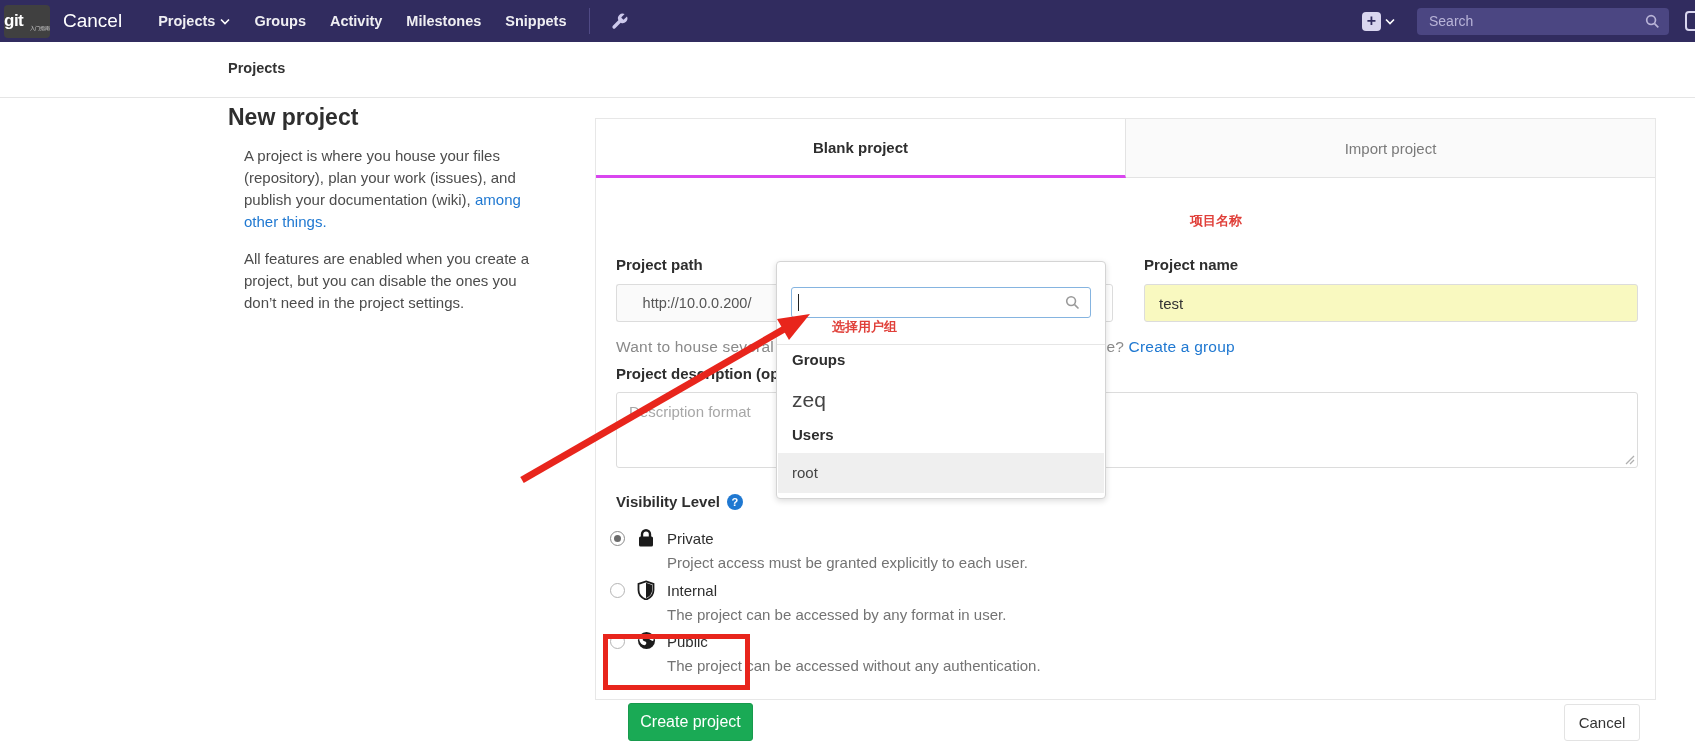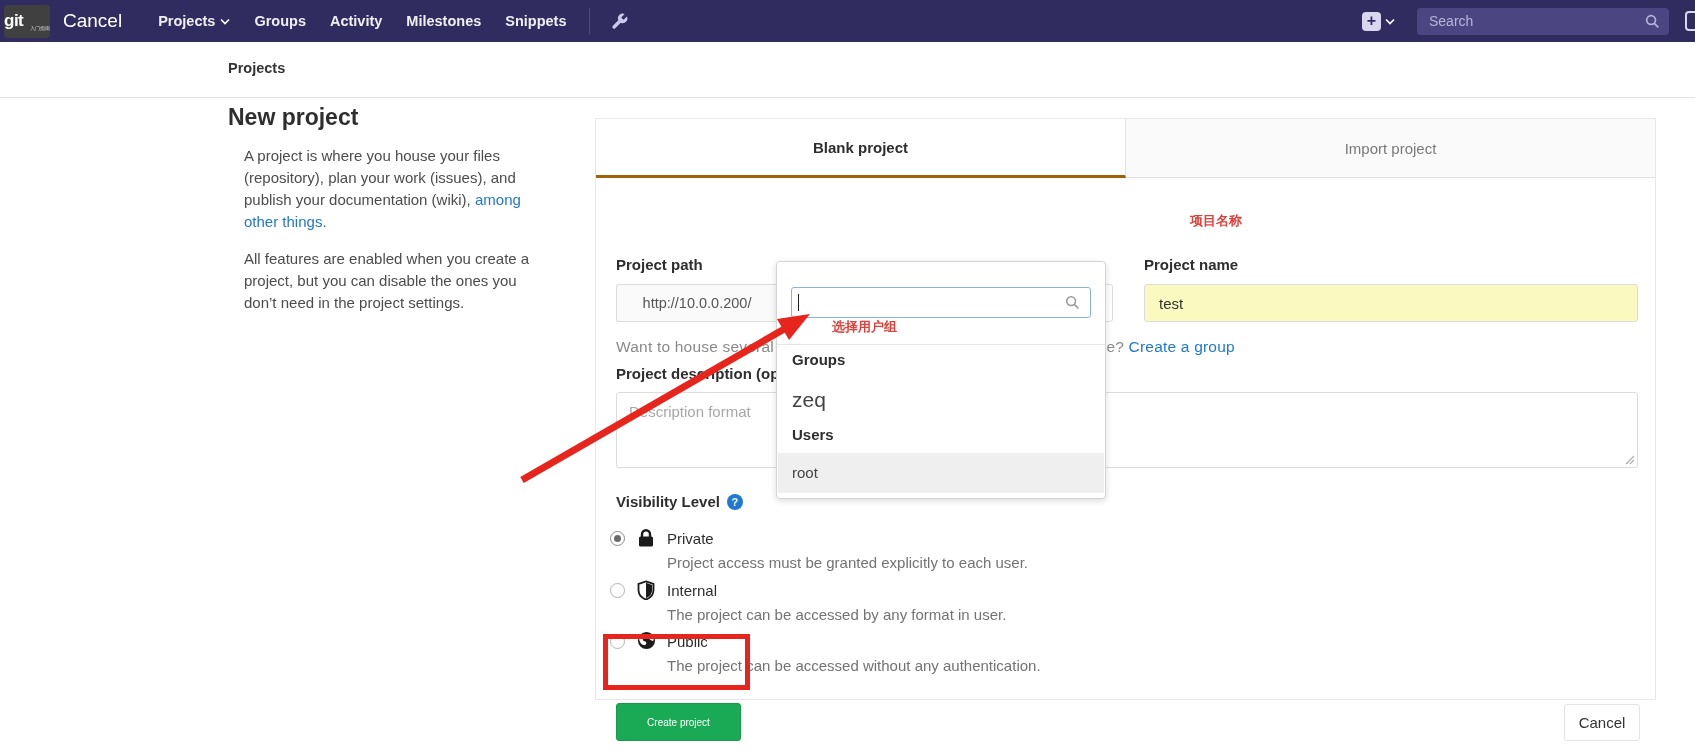--- a/index.html
+++ b/index.html
@@ -46,21 +46,21 @@
   
   .intro{position:absolute;left:228px;top:104px;width:302px;}
   .intro h2{margin:0 0 14px 0;font-size:23px;font-weight:700;color:#2e2e2e;}
   .intro p{margin:0 0 15px 16px;font-size:15px;line-height:22px;color:#4c4c4c;}
   .intro a{color:#1f78d1;text-decoration:none;}
   
   .panel{position:absolute;left:595px;top:118px;width:1061px;height:582px;border:1px solid #e7e7e7;background:#fff;box-sizing:border-box;}
   .tabs{display:flex;height:59px;}
   .tab{flex:1;display:flex;align-items:center;justify-content:center;font-size:15px;color:#7a7a7a;background:#fafafa;border-right:1px solid #e3e3e3;border-bottom:1px solid #e3e3e3;cursor:pointer;box-sizing:border-box;}
   .tab:last-child{border-right:none;}
-  .tab.active{background:#fff;color:#2e2e2e;font-weight:700;border-bottom:3px solid #a16207;}
+  .tab.active{background:#fff;color:#2e2e2e;font-weight:700;border-bottom:3px solid #d946ef;}
   .formarea{position:relative;width:100%;height:521px;}
   .flabel{position:absolute;font-size:15px;font-weight:700;color:#2e2e2e;}
   .addon{
     position:absolute;left:20px;top:106px;width:161px;height:38px;box-sizing:border-box;
     background:#fafafa;border:1px solid #dcdcdc;border-right:none;border-radius:3px 0 0 3px;
     display:flex;align-items:center;justify-content:center;font-size:14.5px;color:#555;
   }
   .ns-select{
     position:absolute;left:181px;top:106px;width:336px;height:38px;box-sizing:border-box;
     background:#fff;border:1px solid #dcdcdc;border-radius:0 3px 3px 0;
@@ -85,23 +85,23 @@
   .vis-label .txt{font-size:15px;font-weight:700;color:#2e2e2e;}
   .help-dot{width:16px;height:16px;border-radius:50%;background:#1f78d1;color:#fff;font-size:11px;font-weight:bold;display:flex;align-items:center;justify-content:center;cursor:pointer;}
   .vis-row{position:absolute;left:14px;width:900px;}
   .vis-row .radio{position:absolute;left:0;top:1px;width:15px;height:15px;border-radius:50%;border:1px solid #b4b4b4;background:#fff;box-sizing:border-box;cursor:pointer;}
   .vis-row .radio.checked{border-color:#8c8c8c;}
   .vis-row .radio.checked::after{content:"";position:absolute;left:3px;top:3px;width:7px;height:7px;border-radius:50%;background:#6b6b6b;}
   .vis-row .vicon{position:absolute;left:27px;top:-2px;}
   .vis-row .vname{position:absolute;left:57px;top:0;font-size:15px;color:#2e2e2e;}
   .vis-row .vdesc{position:absolute;left:57px;top:24px;font-size:15px;color:#737373;white-space:nowrap;}
   .create-btn{
-    position:absolute;left:20px;top:525px;width:125px;height:38px;
+    position:absolute;left:32px;top:525px;width:125px;height:38px;
     background:#1aaa55;border:1px solid #189a4d;border-radius:3px;
-    color:#fff;font-size:10px;font-family:inherit;cursor:pointer;
+    color:#fff;font-size:16px;font-family:inherit;cursor:pointer;
   }
   .cancel-btn{
     position:absolute;left:968px;top:526px;width:76px;height:37px;
     background:#fff;border:1px solid #e3e3e3;border-radius:3px;
     color:#333;font-size:15px;font-family:inherit;cursor:pointer;
   }
   
   .dropdown{
     position:absolute;left:776px;top:261px;width:330px;height:238px;z-index:10;
     background:#fff;border:1px solid #d4d4d4;border-radius:4px;

